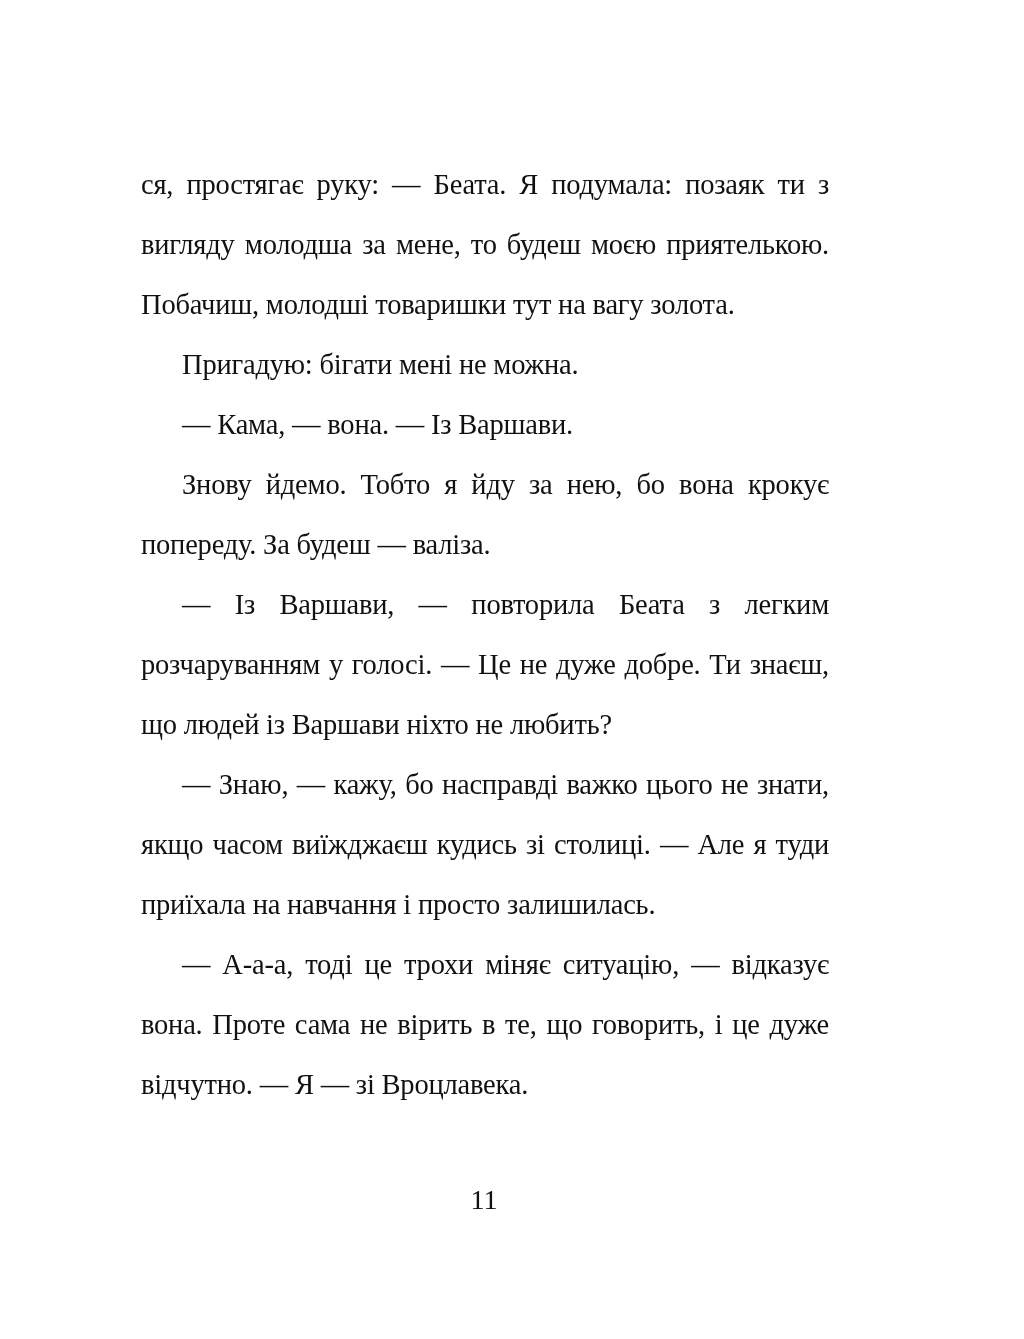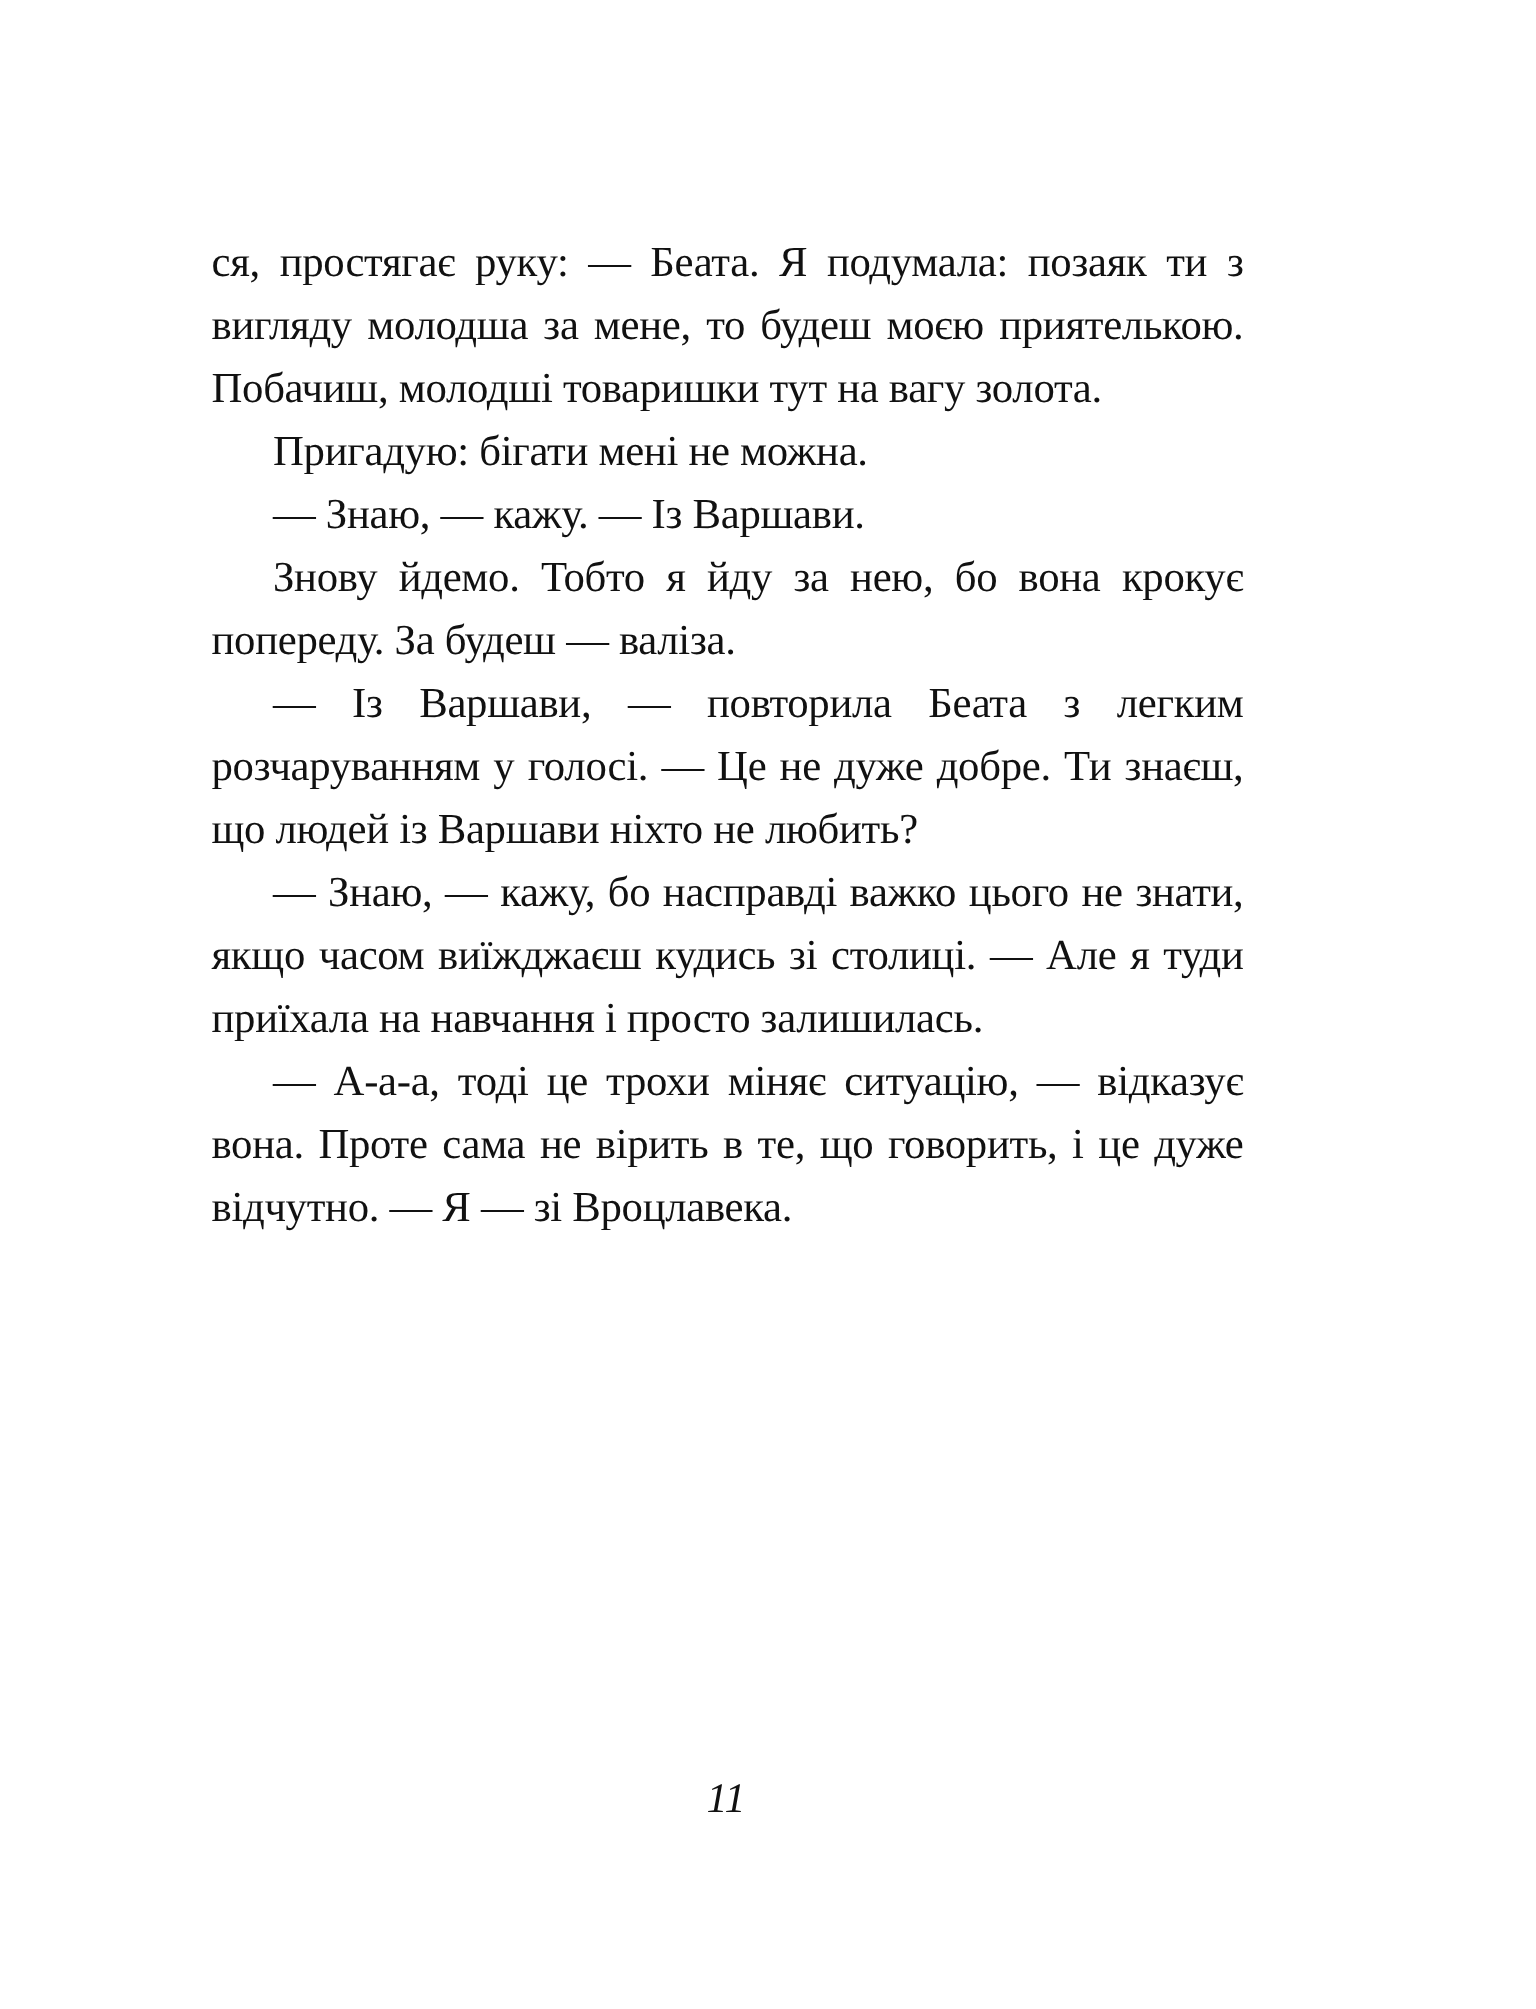--- a/index.html
+++ b/index.html
@@ -14,50 +14,49 @@
       overflow: hidden;
       color: #111111;
       font-family: "Liberation Serif", "DejaVu Serif", serif;
     }
     .text-column {
       position: absolute;
       left: 141px;
       top: 155px;
       width: 688px;
       font-size: 28.5px;
-      line-height: 42px;
+      line-height: 60px;
       text-align: justify;
       letter-spacing: -0.2px;
     }
     .para {
       margin: 0;
       padding: 0;
       text-indent: 41px;
       text-align-last: left;
     }
     .para.noindent {
       text-indent: 0;
     }
     .page-number {
       position: absolute;
       top: 1180px;
       left: 0;
       width: 968px;
       text-align: center;
       font-size: 28px;
       line-height: 40px;
-      font-style: italic;
     }
   </style>
 </head>
 <body>
 
 <div class="text-column">
   <p class="para noindent">ся, простягає руку: — Беата. Я подумала: позаяк ти з вигляду молодша за мене, то будеш моєю приятелькою. Побачиш, молодші товаришки тут на вагу золота.</p>
   <p class="para">Пригадую: бігати мені не можна.</p>
-  <p class="para">— Знаю, — кажу. — Із Варшави.</p>
+  <p class="para">— Кама, — вона. — Із Варшави.</p>
   <p class="para">Знову йдемо. Тобто я йду за нею, бо вона крокує попереду. За будеш — валіза.</p>
   <p class="para">— Із Варшави, — повторила Беата з легким розчаруванням у голосі. — Це не дуже добре. Ти знаєш, що людей із Варшави ніхто не любить?</p>
   <p class="para">— Знаю, — кажу, бо насправді важко цього не знати, якщо часом виїжджаєш кудись зі столиці. — Але я туди приїхала на навчання і просто залишилась.</p>
   <p class="para">— А-а-а, тоді це трохи міняє ситуацію, — відказує вона. Проте сама не вірить в те, що говорить, і це дуже відчутно. — Я — зі Вроцлавека.</p>
 </div>
 
 <div class="page-number">11</div>
 
 </body></html>

